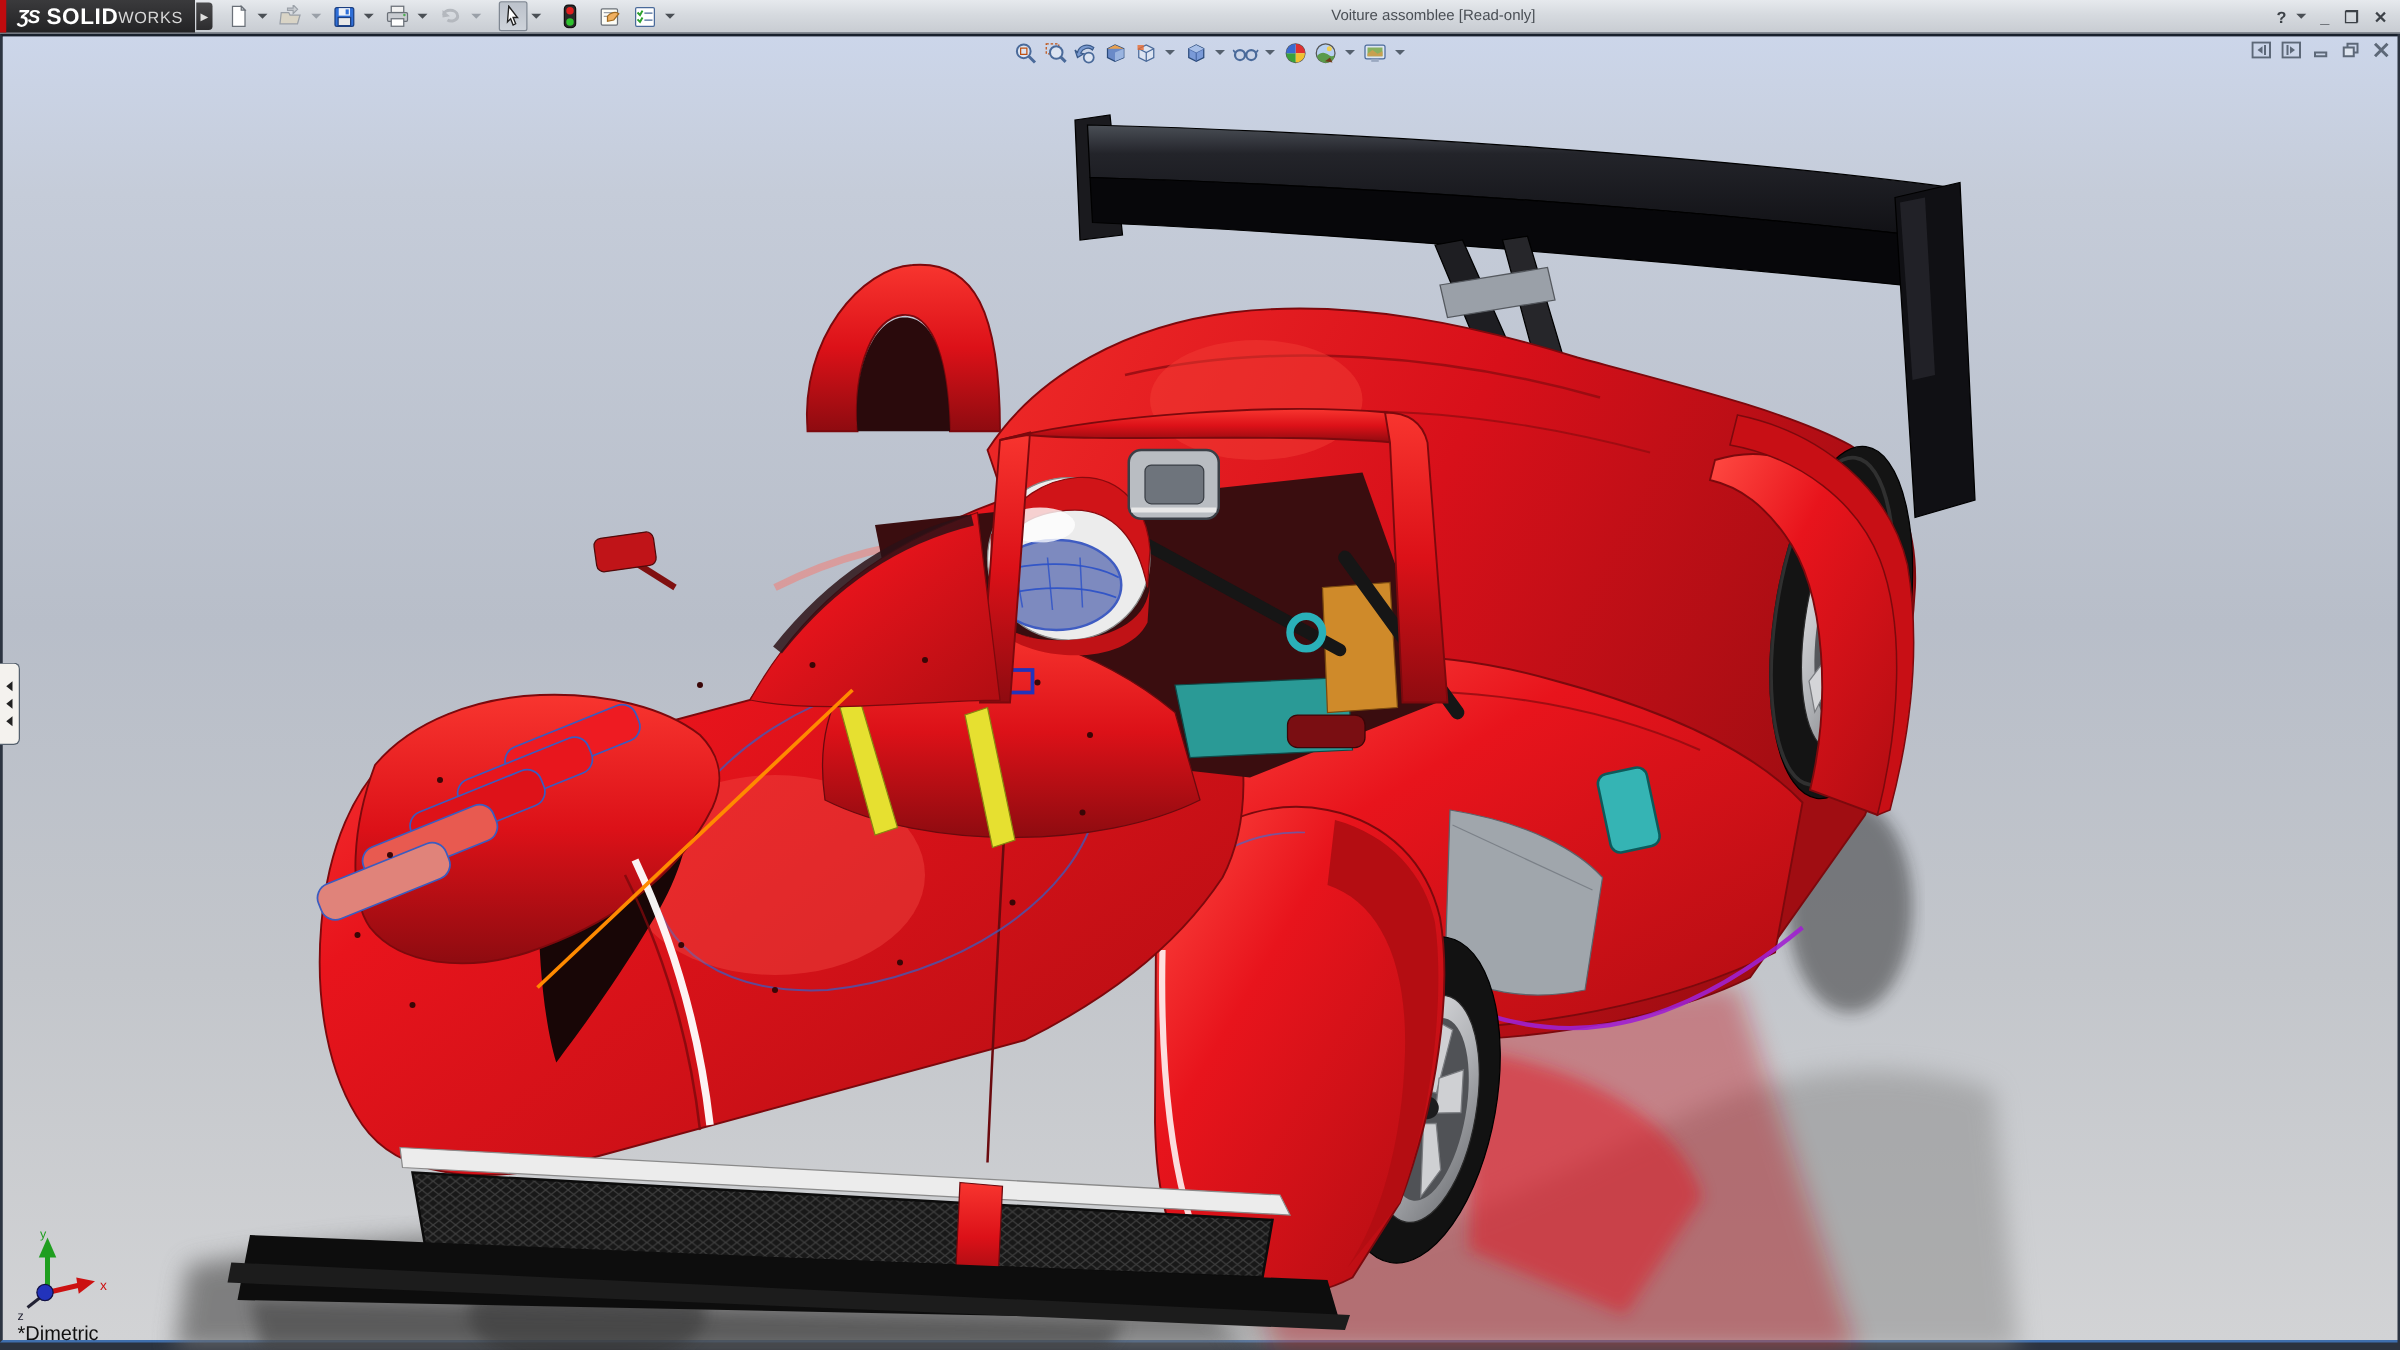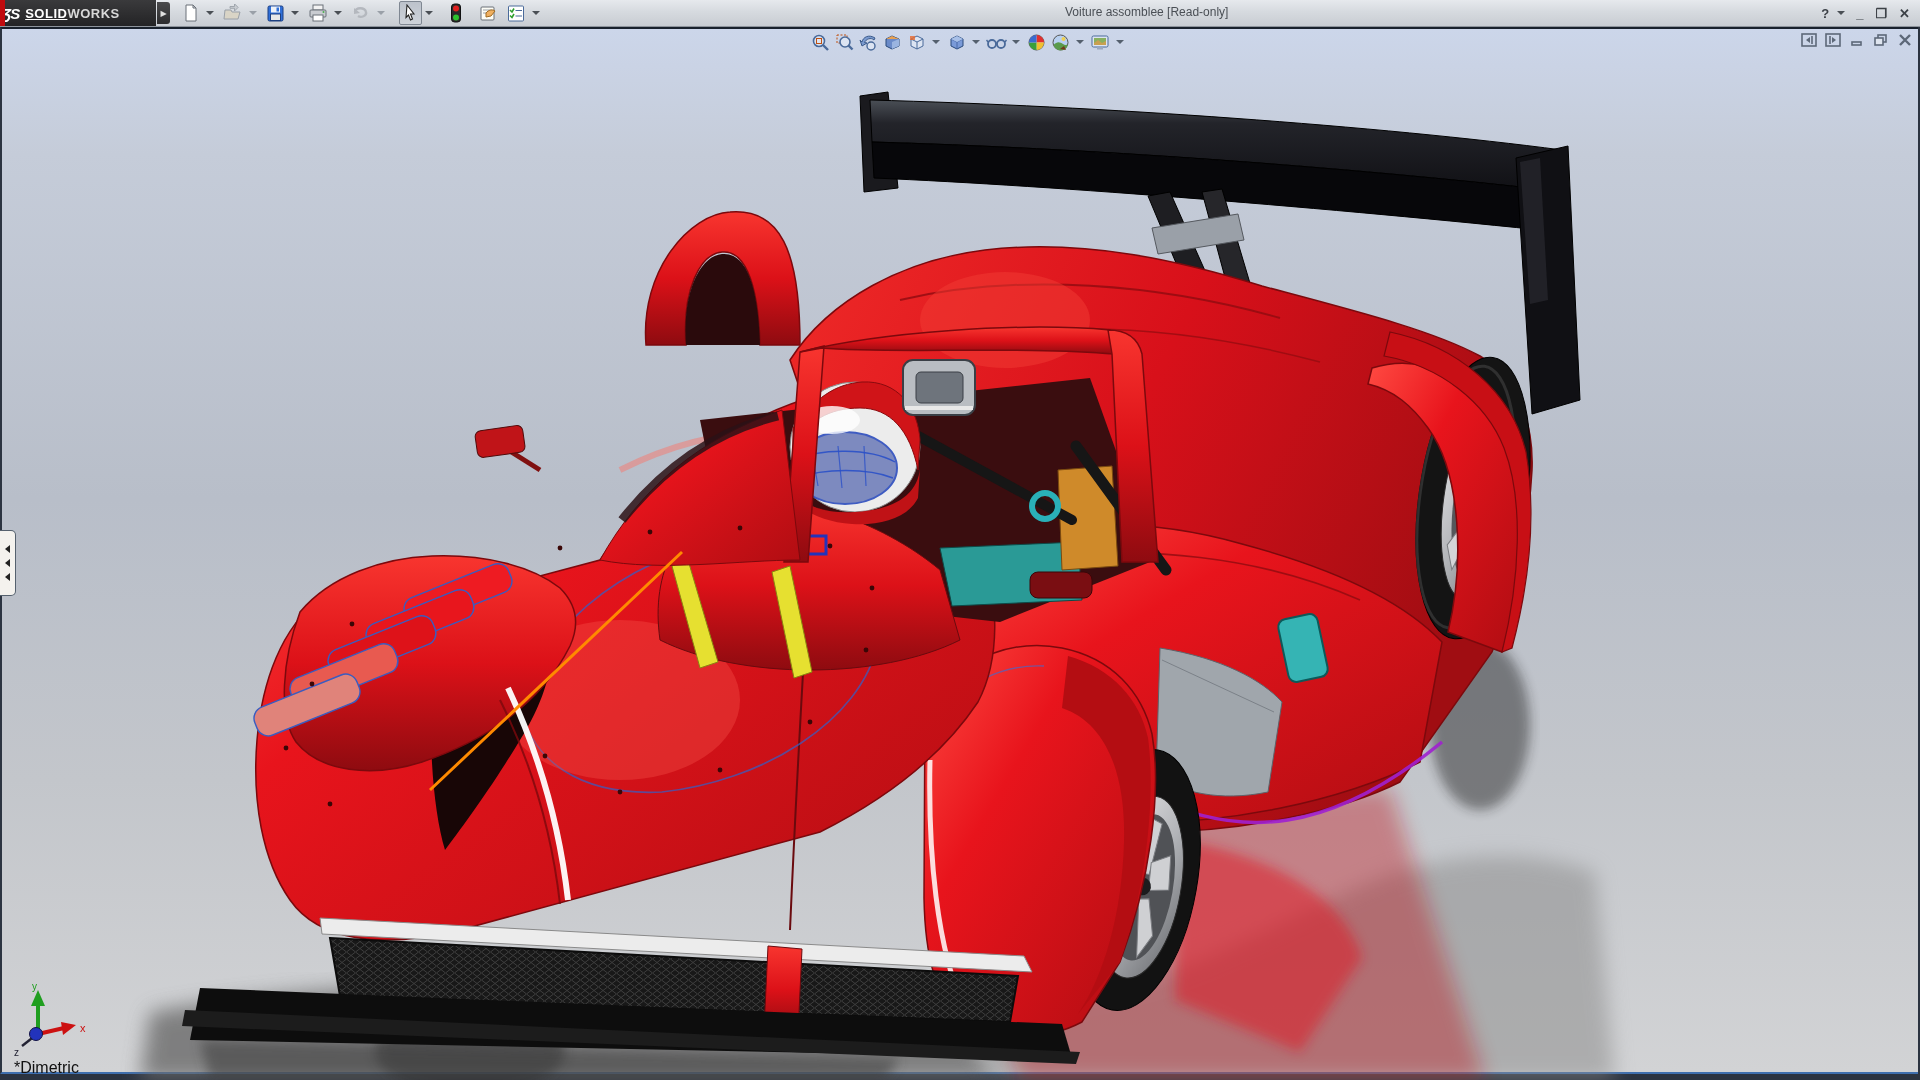--- a/index.html
+++ b/index.html
@@ -4,23 +4,23 @@
 <style>
   html,body{margin:0;padding:0;width:1920px;height:1080px;overflow:hidden;
     font-family:"Liberation Sans",sans-serif;background:#2b3340;}
   
   .titlebar{position:absolute;left:0;top:0;width:1920px;height:26px;
     background:linear-gradient(180deg,#e6e9ed 0%,#d6dadf 45%,#c8ccd2 100%);
     border-bottom:1px solid #8d939b;z-index:50;}
   .brand{position:absolute;left:0;top:0;height:26px;width:156px;
     background:linear-gradient(180deg,#3a3a3c,#232325);display:flex;align-items:center;}
   .brand .redstrip{position:absolute;left:0;top:0;width:5px;height:26px;background:#c00b0e;}
-  .brand .mark{color:#fff;font-style:italic;font-weight:bold;font-size:15px;margin-left:2px;letter-spacing:-1px;}
-  .brand .bold{color:#fff;font-weight:bold;font-size:13px;margin-left:6px;letter-spacing:.5px;text-decoration:underline;}
-  .brand .light{color:#d8d8d8;font-weight:700;font-size:13px;letter-spacing:.5px;}
+  .brand .mark{color:#fff;font-style:italic;font-weight:bold;font-size:15px;margin-left:14px;letter-spacing:-1px;}
+  .brand .bold{color:#fff;font-weight:bold;font-size:18px;margin-left:6px;letter-spacing:.5px;}
+  .brand .light{color:#d8d8d8;font-weight:400;font-size:13px;letter-spacing:.5px;}
   .brand-tab{position:absolute;left:157px;top:2px;width:13px;height:22px;background:linear-gradient(180deg,#4a4a4c,#2c2c2e);
     border-radius:0 3px 3px 0;color:#e0e0e0;font-size:8px;display:flex;align-items:center;justify-content:center;}
   .maintools{position:absolute;left:178px;top:0;height:26px;display:flex;align-items:center;}
   .tbtn{height:22px;display:flex;align-items:center;padding:0 2px;margin:0 1px;border:1px solid transparent;}
   .tbtn.pressed{background:linear-gradient(180deg,#bcc2cb,#ced3da);border:1px solid #7f8792;border-radius:2px;}
   .caret{width:0;height:0;border-left:4px solid transparent;border-right:4px solid transparent;
     border-top:4px solid #4a4f55;margin:0 5px 0 2px;}
   .caret.dim{border-top-color:#9aa0a8;}
   .tgap{width:8px;}
   .wintitle{position:absolute;left:1065px;top:5px;font-size:12px;color:#4a4f55;}

